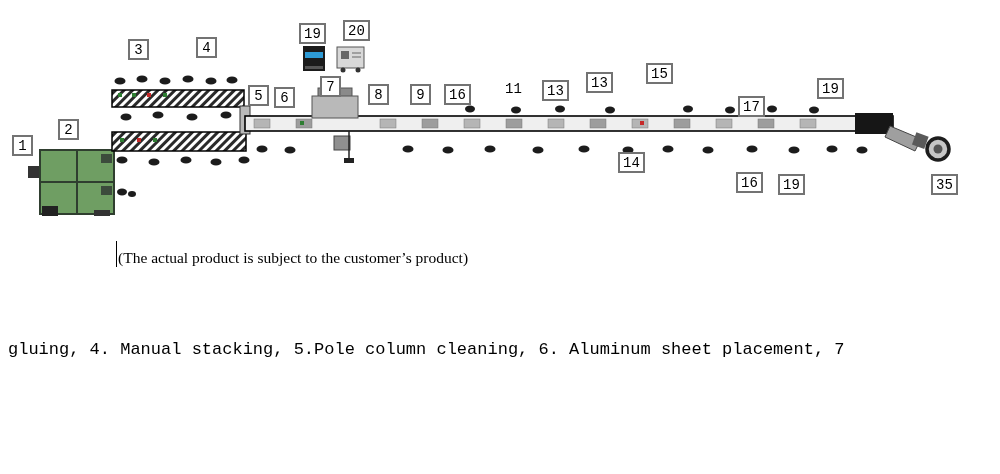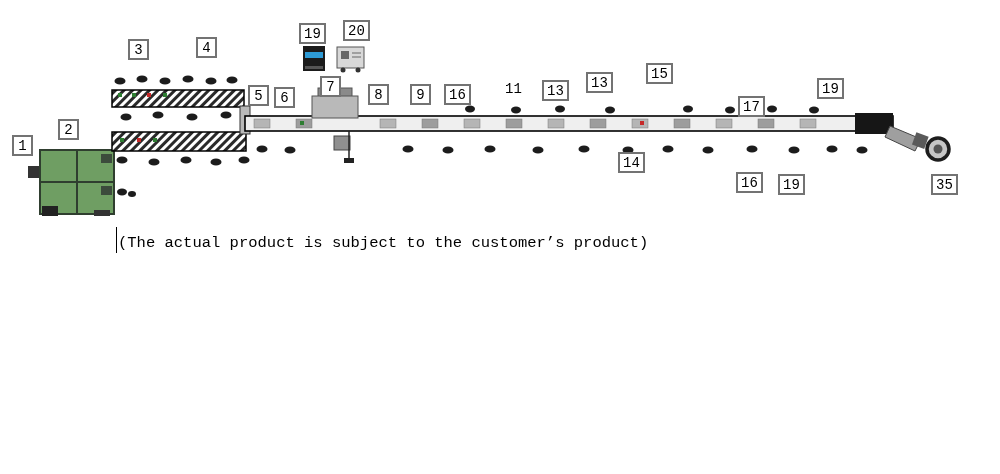--- a/index.html
+++ b/index.html
@@ -4,21 +4,21 @@
 <style>
   html,body{margin:0;padding:0;background:#fff;}
   .stage{position:relative;width:1000px;height:474px;background:#fff;overflow:hidden;
          font-family:"Liberation Mono","DejaVu Sans Mono",monospace;color:#000;}
   .diagram-layer{position:absolute;left:0;top:0;}
   .lbl{position:absolute;box-sizing:border-box;min-width:21px;height:21px;padding:0 3px;
        border:2px solid #737373;background:#fff;color:#000;
        font:14px/16px "Liberation Mono","DejaVu Sans Mono",monospace;
        display:flex;align-items:center;justify-content:center;}
   .lbl.plain{border-color:transparent;background:transparent;text-align:center;}
-  .caption{position:absolute;left:116px;top:227px;display:flex;align-items:flex-end;}
+  .caption{position:absolute;left:116px;top:241px;display:flex;align-items:flex-end;font-family:Liberation Serif, serif;}
   .caption-bar{display:inline-block;width:0;height:26px;border-left:1px solid #000;margin-right:1px;}
   .caption-text{font-size:15.5px;line-height:1.15;white-space:pre;}
   .legend{position:absolute;left:8px;top:280px;font-size:17px;line-height:28px;white-space:pre;}
   .legend div{height:28px;}
 </style>
 </head>
 <body>
 
 <div class="stage">
 
@@ -169,19 +169,20 @@
   <div class="lbl" style="left:299px;top:23px">19</div>
   <div class="lbl" style="left:343px;top:20px">20</div>
   <div class="lbl" style="left:931px;top:174px">35</div>
 
   <div class="caption">
     <span class="caption-bar"></span>
     <span class="caption-text">(The actual product is subject to the customer’s product)</span>
   </div>
 
   <div class="legend">
+    <div>gluing, 4. Manual stacking, 5.Pole column cleaning, 6. Aluminum sheet placement, 7</div>
     
     
     
     
   </div>
 
 </div>
 
 </body></html>

